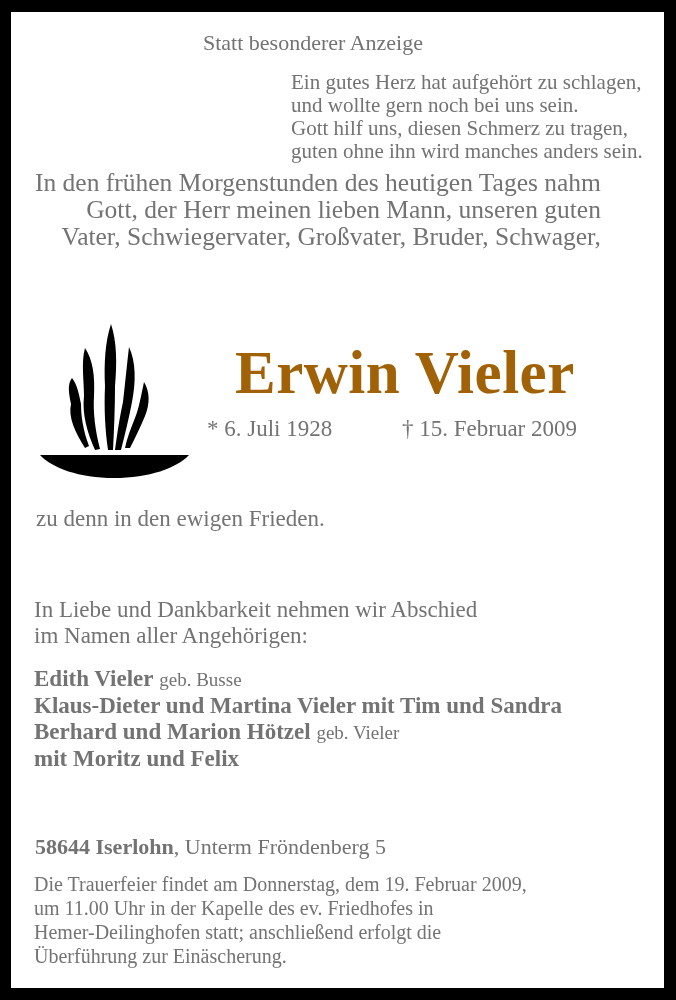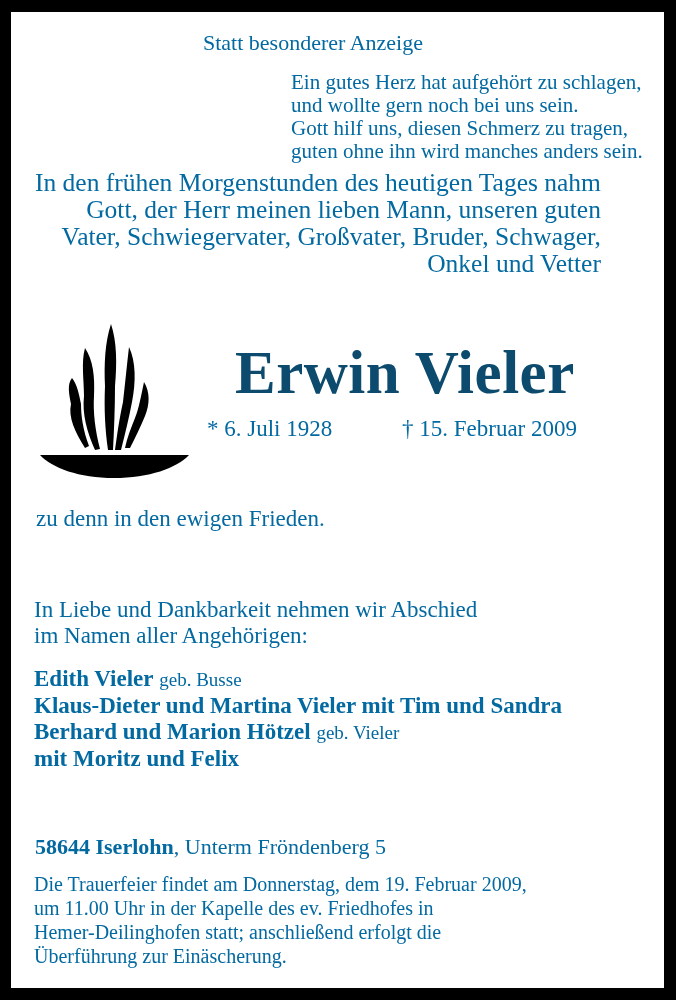--- a/index.html
+++ b/index.html
@@ -6,30 +6,30 @@
     body { width: 676px; height: 1000px; position: relative; overflow: hidden; }
     .frame {
       position: absolute; left: 0; top: 0; width: 676px; height: 1000px;
       background: #000000;
     }
     .paper {
       position: absolute; left: 11px; top: 12px; width: 653px; height: 976px;
       background: #ffffff;
     }
     .t {
-      position: absolute; white-space: nowrap; color: #0369a1;
+      position: absolute; white-space: nowrap; color: #737373;
       font-family: "Liberation Serif", serif; line-height: 1;
     }
     .header { left: 192px; top: 20px; font-size: 22px; }
     .poem { left: 280px; top: 59px; font-size: 21px; }
     .poem div { height: 23px; line-height: 23px; }
     .intro { left: 24px; top: 157px; font-size: 25.5px; text-align: right; }
     .intro div { height: 27px; line-height: 27px; }
     .name {
-      left: 224px; top: 330px; font-size: 61px; font-weight: bold; color: #0c4a6e;
+      left: 224px; top: 330px; font-size: 61px; font-weight: bold; color: #a16207;
       letter-spacing: 0.5px;
     }
     .birth { left: 196px; top: 405px; font-size: 23px; }
     .death { left: 391px; top: 405px; font-size: 23px; }
     .rest { left: 25px; top: 495px; font-size: 23px; }
     .farewell { left: 23px; top: 585px; font-size: 23px; }
     .farewell div { height: 26px; line-height: 26px; }
     .family { left: 23px; top: 654px; font-size: 23px; }
     .family div { height: 26.5px; line-height: 26.5px; }
     .family b { font-weight: bold; }
@@ -52,21 +52,20 @@
       <div>Ein gutes Herz hat aufgehört zu schlagen,</div>
       <div>und wollte gern noch bei uns sein.</div>
       <div>Gott hilf uns, diesen Schmerz zu tragen,</div>
       <div>guten ohne ihn wird manches anders sein.</div>
     </div>
 
     <div class="t intro">
       <div>In den frühen Morgenstunden des heutigen Tages nahm</div>
       <div>Gott, der Herr meinen lieben Mann, unseren guten</div>
       <div>Vater, Schwiegervater, Großvater, Bruder, Schwager,</div>
-      <div>Onkel und Vetter</div>
     </div>
 
     <svg class="flame" viewBox="18 300 170 170" xmlns="http://www.w3.org/2000/svg">
       <g fill="#000000">
 
         <path d="M61 366 C56 372 58 382 60 392 C57 405 64 420 74 436 L78 434 C72 418 70 404 70 392 C68 382 66 372 61 366 Z"></path>
 
         <path d="M74 336 C70 350 73 368 73 384 C71 402 76 420 84 438 L89 437 C84 418 82 400 83 384 C84 364 82 348 74 336 Z"></path>
 
         <path d="M100 312 C94 330 93 352 94 374 C93 396 94 418 97 438 L102 438 C103 418 104 396 104 374 C106 352 106 330 100 312 Z"></path>

